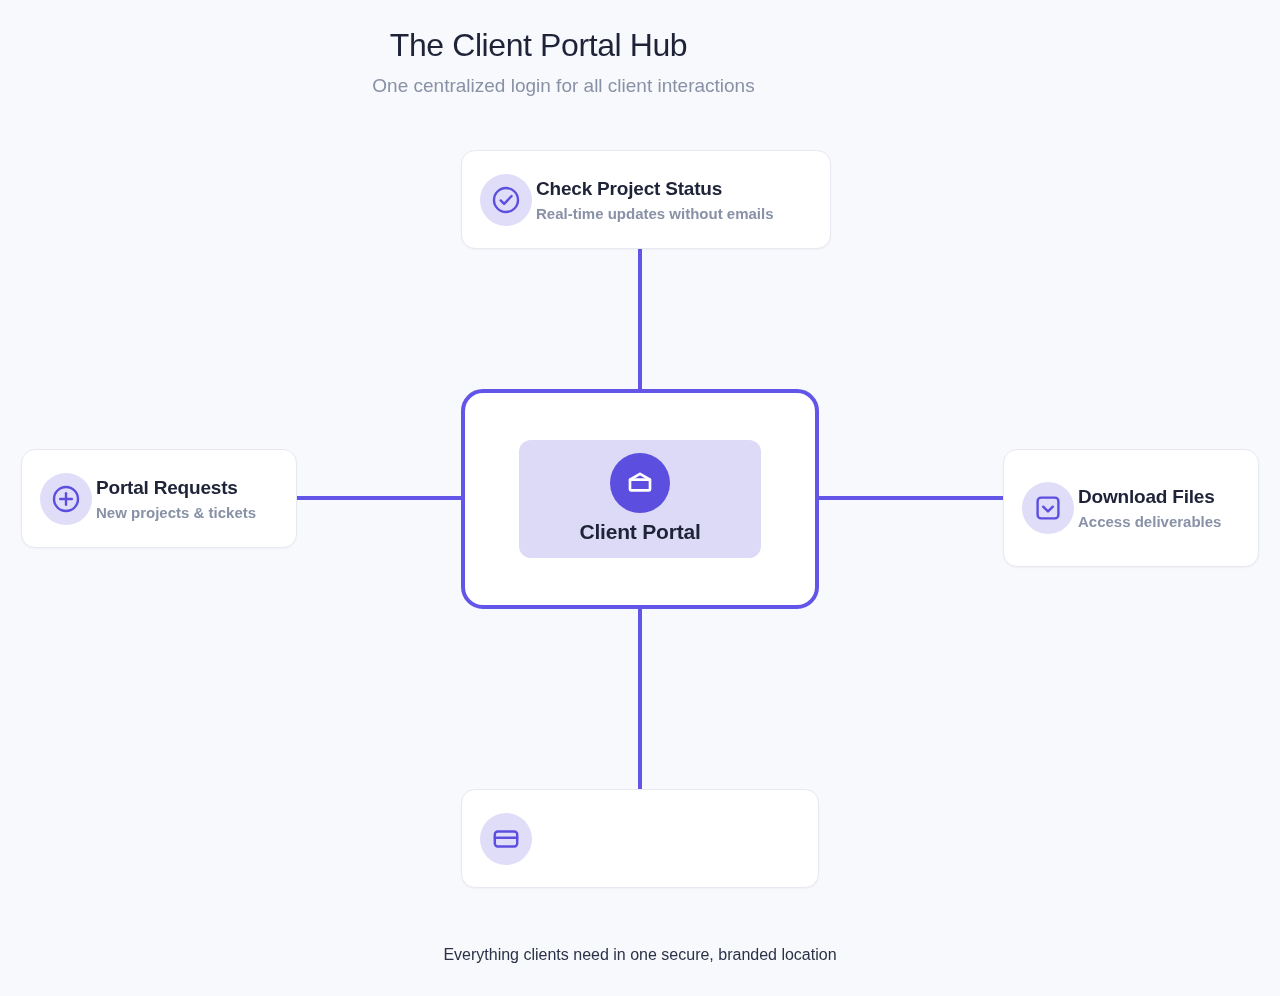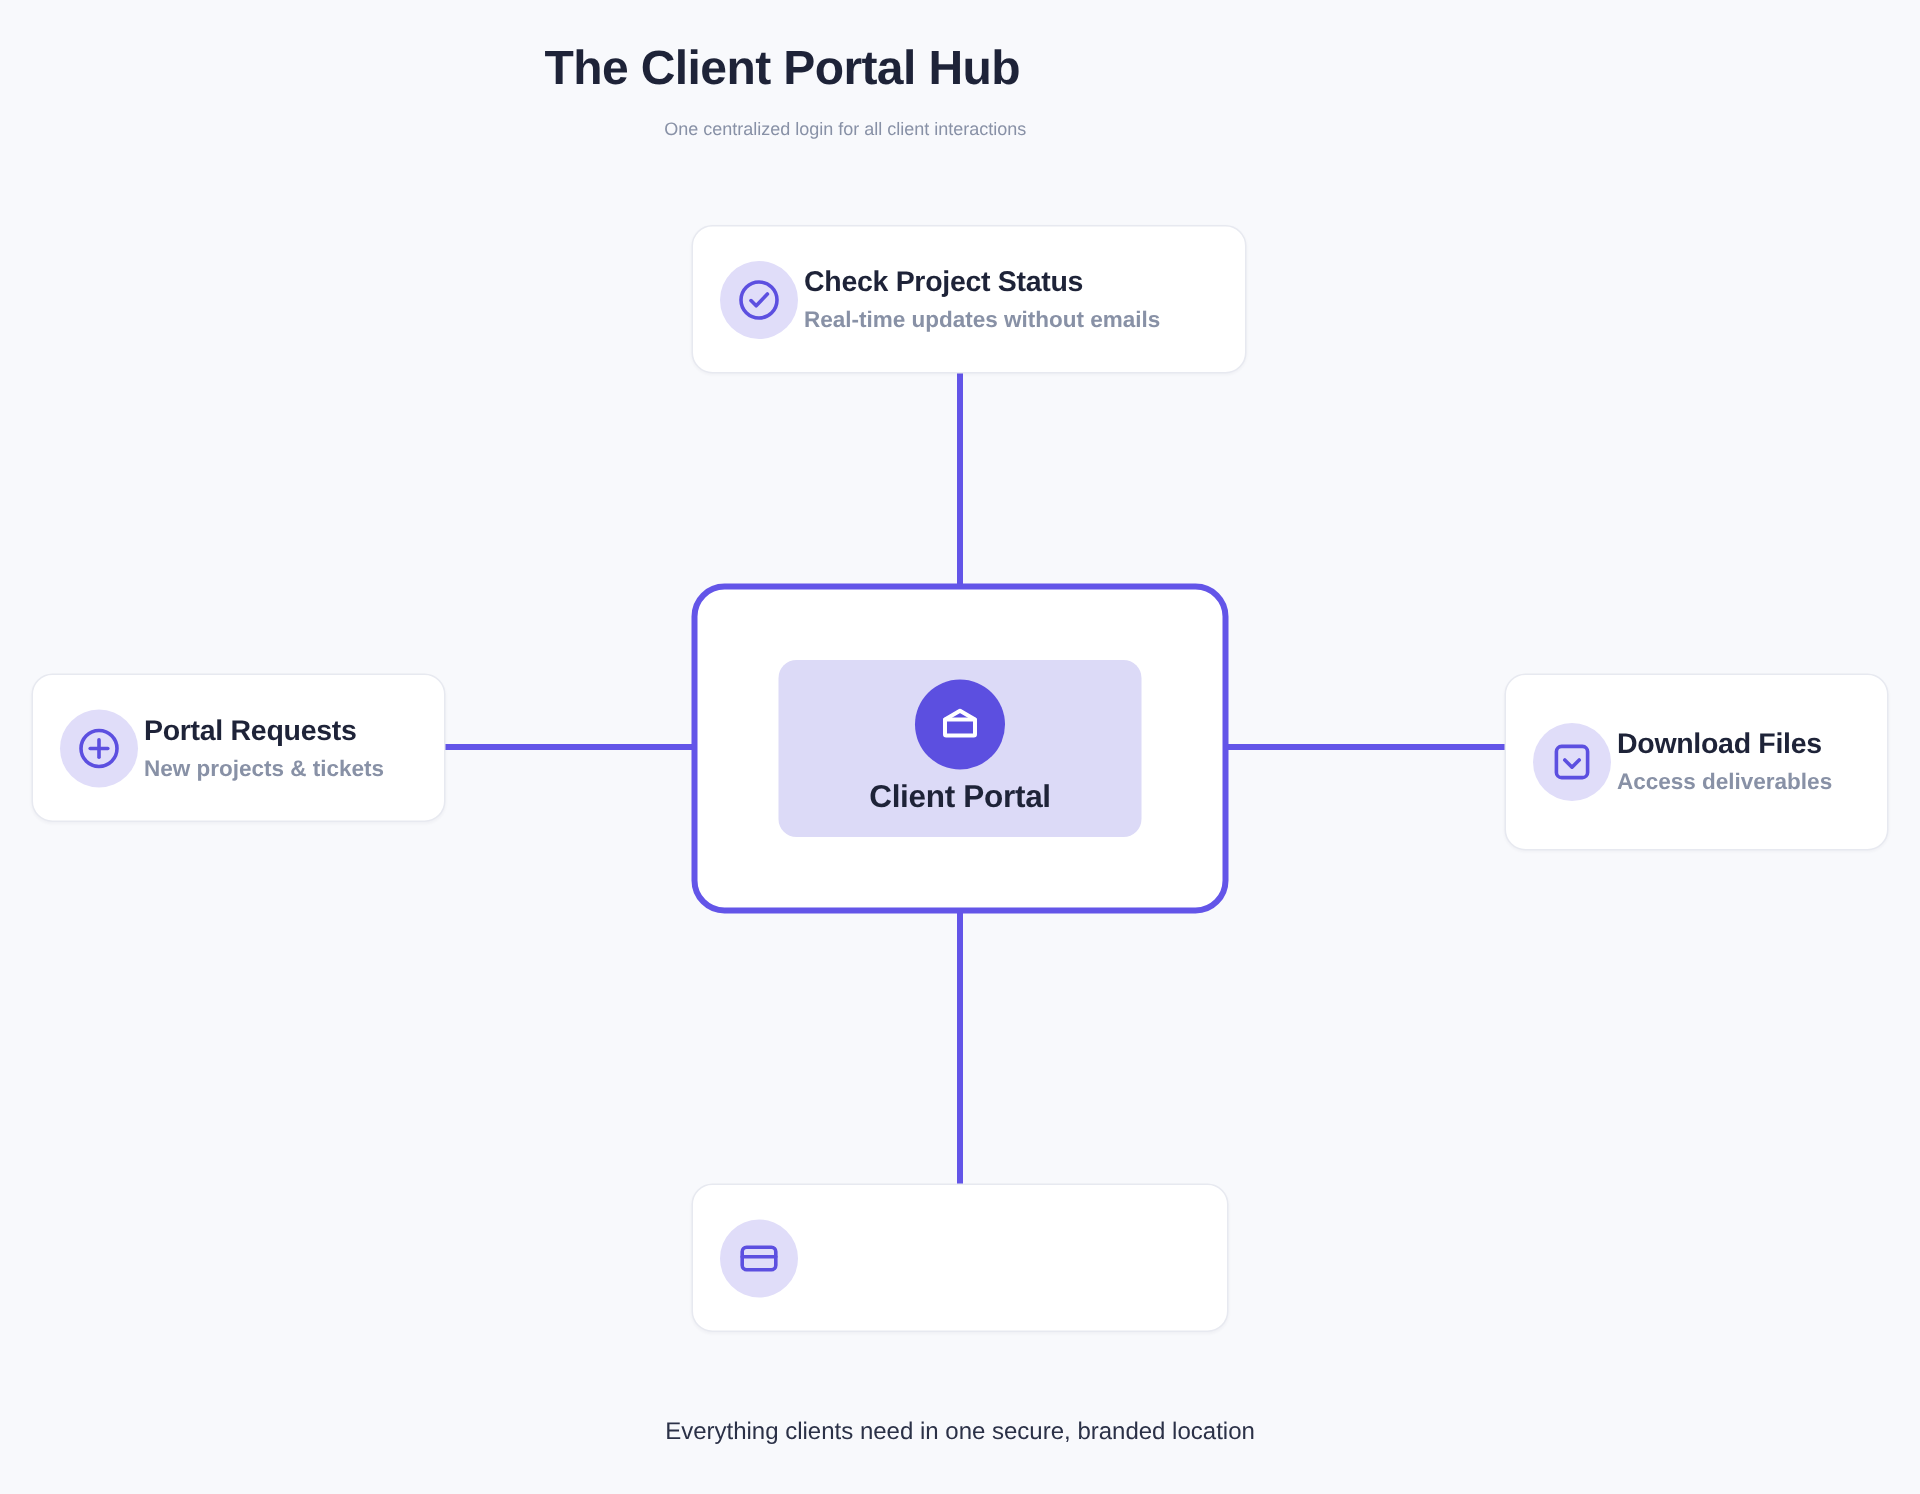--- a/index.html
+++ b/index.html
@@ -18,36 +18,36 @@
 
   .stage {
     position: absolute;
     inset: 0;
   }
 
   
   .page-title {
     position: absolute;
     top: 24px;
-    left: 0;
+    left: 17px;
     width: 1043px;
     text-align: center;
     font-size: 32px;
-    font-weight: bold;
+    font-weight: normal;
     letter-spacing: -0.4px;
     color: #1E2338;
     line-height: 42px;
   }
   .page-subtitle {
     position: absolute;
     top: 73px;
     left: 0;
     width: 1127px;
     text-align: center;
-    font-size: 12px;
+    font-size: 19px;
     font-weight: normal;
     color: #8891A6;
     line-height: 26px;
   }
 
   
   .connector {
     position: absolute;
     background: #6355E8;
   }

